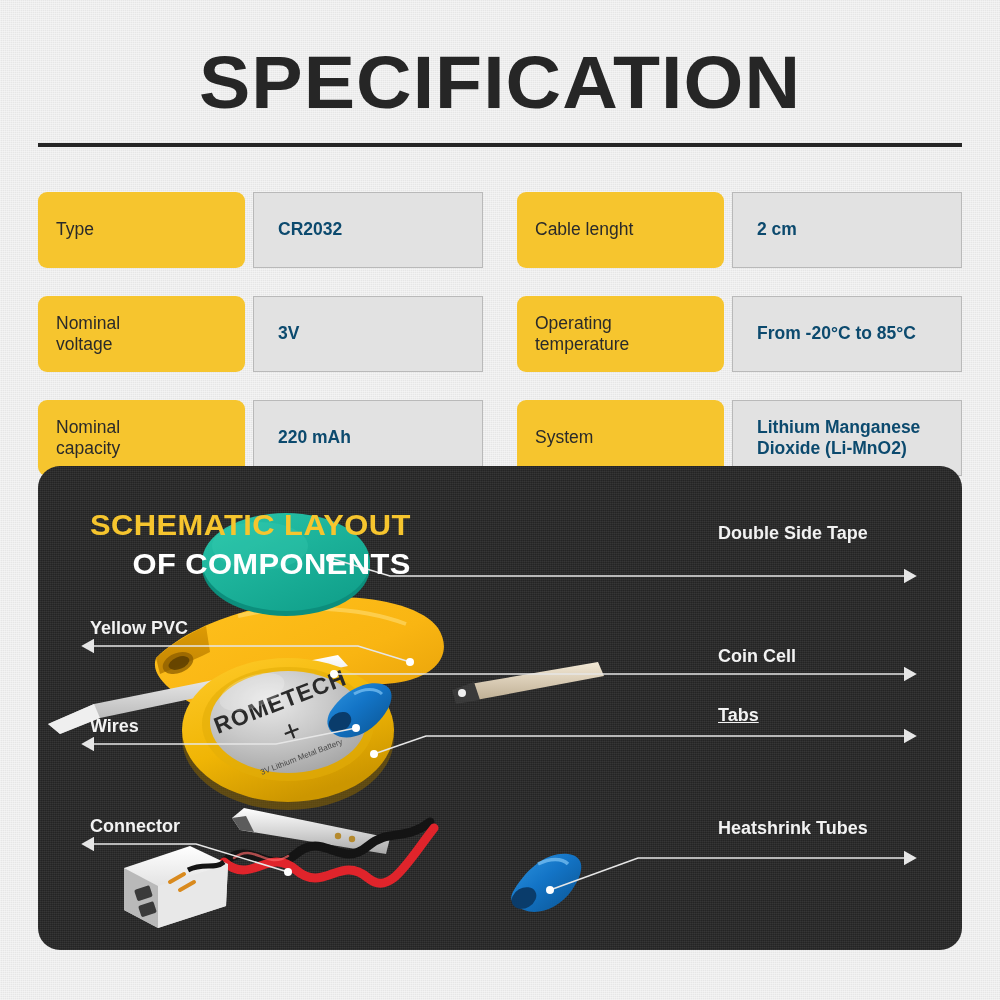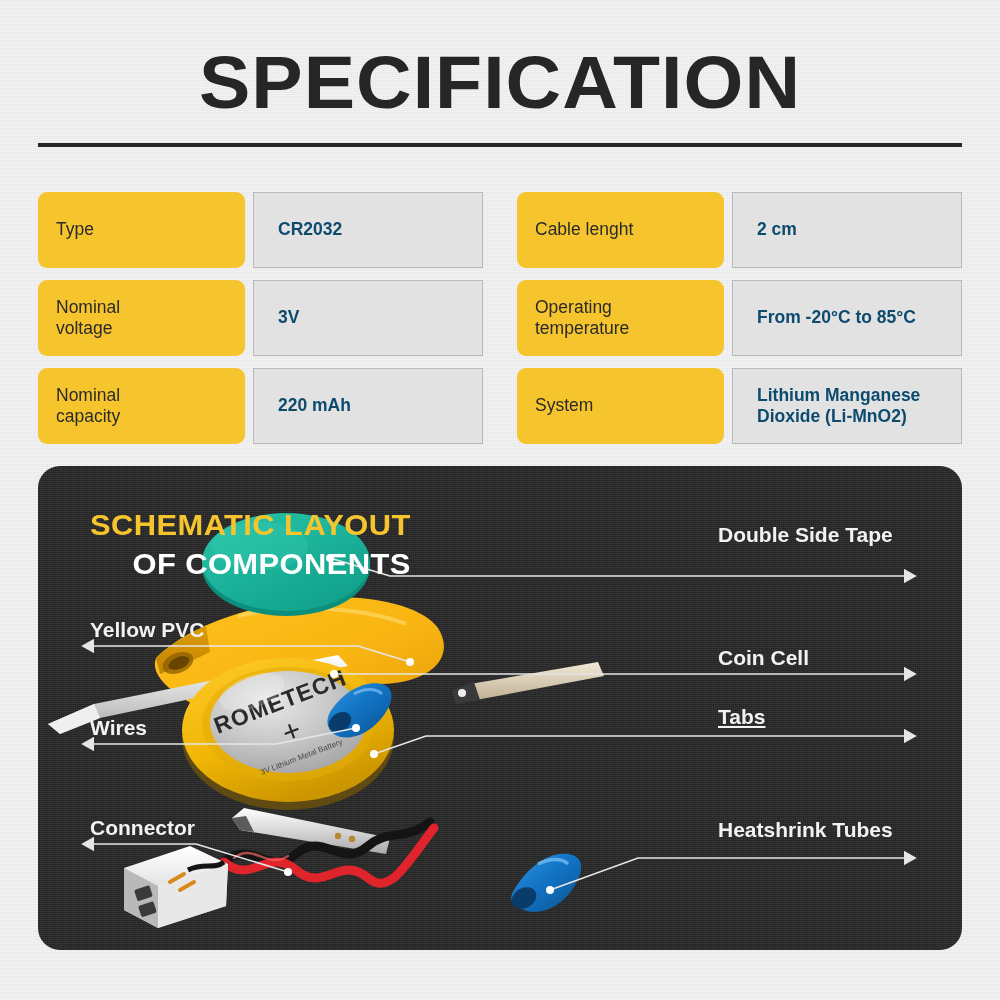--- a/index.html
+++ b/index.html
@@ -60,21 +60,21 @@
     position: absolute;
     left: 38px; top: 192px;
     width: 924px;
     display: flex;
     gap: 34px;
   }
   .spec-col {
     flex: 1;
     display: flex;
     flex-direction: column;
-    gap: 12px;
+    gap: 28px;
   }
   .spec-row {
     display: flex;
     gap: 8px;
     height: 76px;
   }
   .spec-label {
     width: 207px;
     flex: 0 0 207px;
     background: #F6C52E;
@@ -144,21 +144,21 @@
     font-size: 30px;
     letter-spacing: .4px;
     color: #ffffff;
     transform: scaleX(1.03);
     transform-origin: left;
     margin-top: 5px;
   }
 
   .callout {
     position: absolute;
-    font-size: 21px;
+    font-size: 18px;
     font-weight: bold;
     color: #f2f2f2;
     z-index: 6;
     white-space: nowrap;
   }
 
   svg.lines { position: absolute; inset: 0; z-index: 4; }
   svg.art   { position: absolute; inset: 0; z-index: 3; }
 </style>
 </head>

